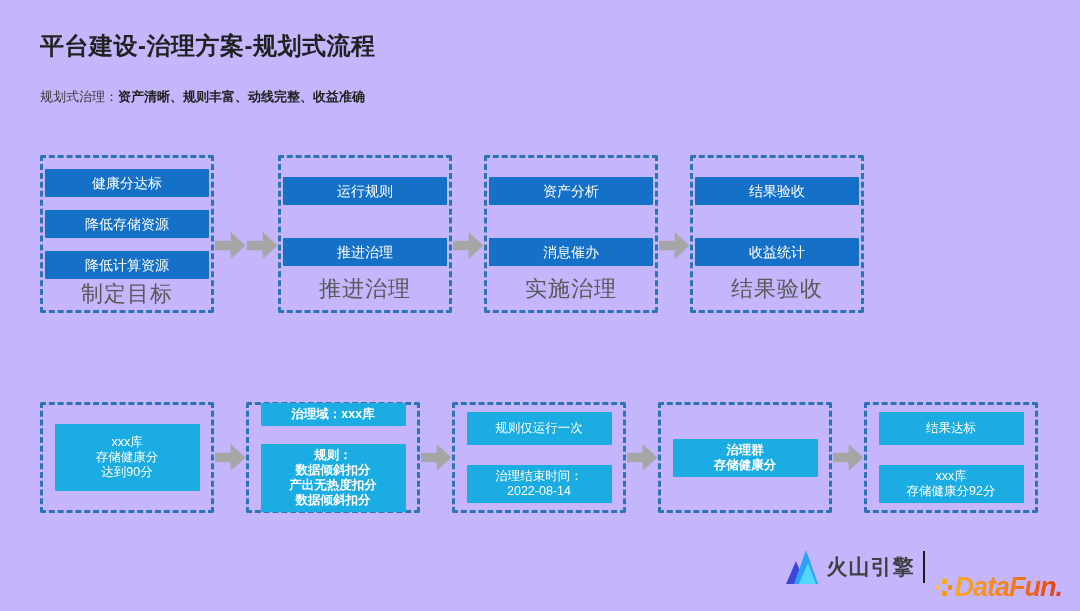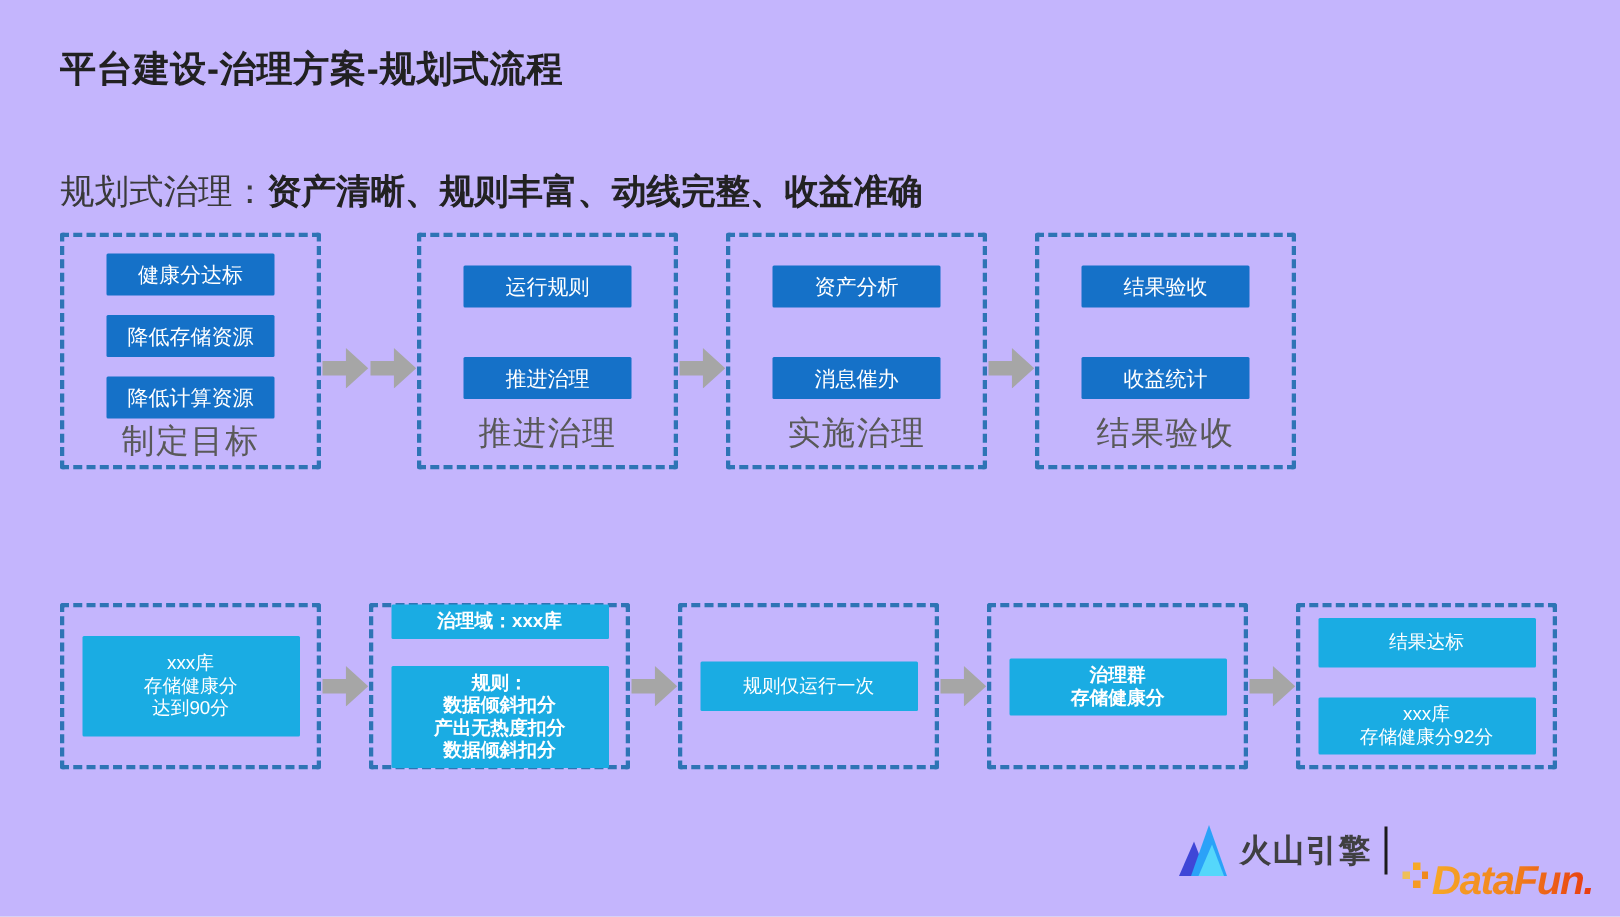--- a/index.html
+++ b/index.html
@@ -5,38 +5,38 @@
   html,body{margin:0;padding:0;background:#e9e9e9;}
   .canvas{
     position:relative;width:1080px;height:611px;background:#c4b5fd;
     font-family:"Liberation Sans","DejaVu Sans",sans-serif;overflow:hidden;
   }
   .title{
     position:absolute;left:40px;top:30px;
     font-size:24px;font-weight:700;color:#212121;letter-spacing:.5px;
   }
   .subtitle{
-    position:absolute;left:40px;top:112px;font-size:23px;color:#3a3a3a;
+    position:absolute;left:40px;top:88px;font-size:13px;color:#3a3a3a;
   }
   .subtitle .bold{font-weight:700;color:#222222;}
 
   .flow-row{position:absolute;left:40px;display:flex;}
   .row-top{top:155px;}
   .row-bottom{top:402px;}
 
   .stage{
     box-sizing:border-box;width:174px;flex:0 0 174px;
     border:3px dashed #2E74B5;border-radius:2px;
     display:flex;flex-direction:column;align-items:center;
   }
   .stage-top{height:158px;}
   .stage-bottom{height:111px;justify-content:center;}
 
   .btn{
-    width:112px;min-height:28px;background:#1571C8;color:#ffffff;
+    width:164px;min-height:28px;background:#1571C8;color:#ffffff;
     font-size:14px;line-height:28px;text-align:center;border-radius:1px;
     white-space:nowrap;
   }
   .stack{display:flex;flex-direction:column;align-items:center;}
   .stack-three{padding-top:11px;gap:13px;}
   .stack-two{padding-top:19px;gap:33px;}
   .stage-label{
     margin-top:auto;margin-bottom:6px;font-size:22px;color:#595959;letter-spacing:1px;
   }
 
@@ -59,21 +59,21 @@
   }
   .arrow-top{margin-top:77px;}
   .arrow-bottom{margin-top:42px;}
 
   .footer{
     position:absolute;right:18px;bottom:8px;display:flex;align-items:center;gap:9px;
   }
   .volcano-wrap{display:flex;align-items:center;gap:6px;}
   .volcano-text{font-size:21px;font-weight:700;color:#3F3F41;letter-spacing:1px;}
   .footer-divider{width:2px;height:32px;background:#1b1b1b;}
-  .datafun-wrap{display:flex;align-items:flex-start;gap:2px;margin-top:41px;}
+  .datafun-wrap{display:flex;align-items:center;gap:2px;margin-top:41px;}
   .datafun-text{
     font-size:27px;font-weight:700;font-style:italic;
     background:linear-gradient(90deg,#F7A926 0%,#F07C1C 55%,#E83A10 100%);
     -webkit-background-clip:text;background-clip:text;color:transparent;
     letter-spacing:-1px;
   }
 </style>
 </head>
 <body>
 
@@ -170,20 +170,24 @@
     </div>
 
     <div class="arrow-slot">
         <div class="arrow arrow-bottom"></div>
       </div>
 
     <div class="stage stage-bottom">
       <div class="bstack gap-md">
         <div class="rbtn pv9">
           <span>规则仅运行一次</span>
+        </div>
+        <div class="rbtn">
+          <span>治理结束时间：</span>
+          <span>2022-08-14</span>
         </div>
       </div>
     </div>
 
     <div class="arrow-slot">
         <div class="arrow arrow-bottom"></div>
       </div>
 
     <div class="stage stage-bottom">
       <div class="bstack gap-sm">

